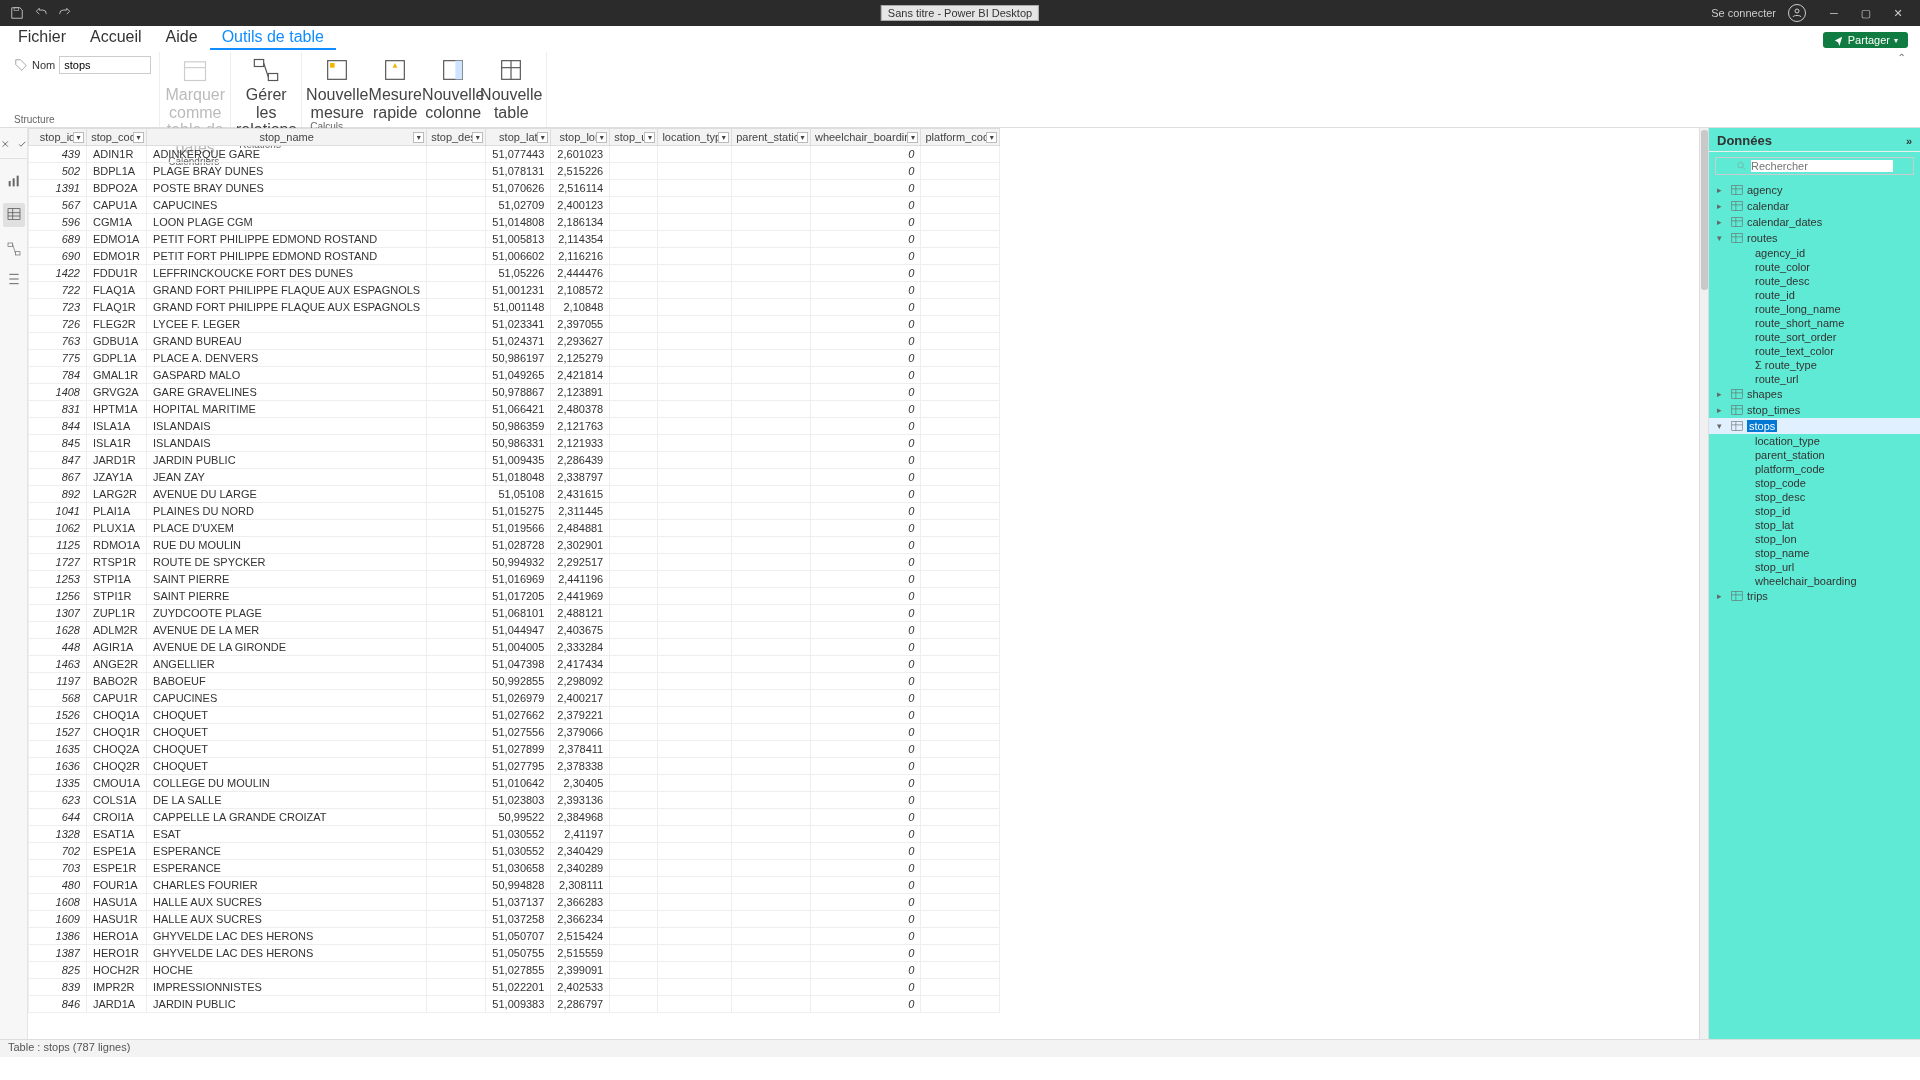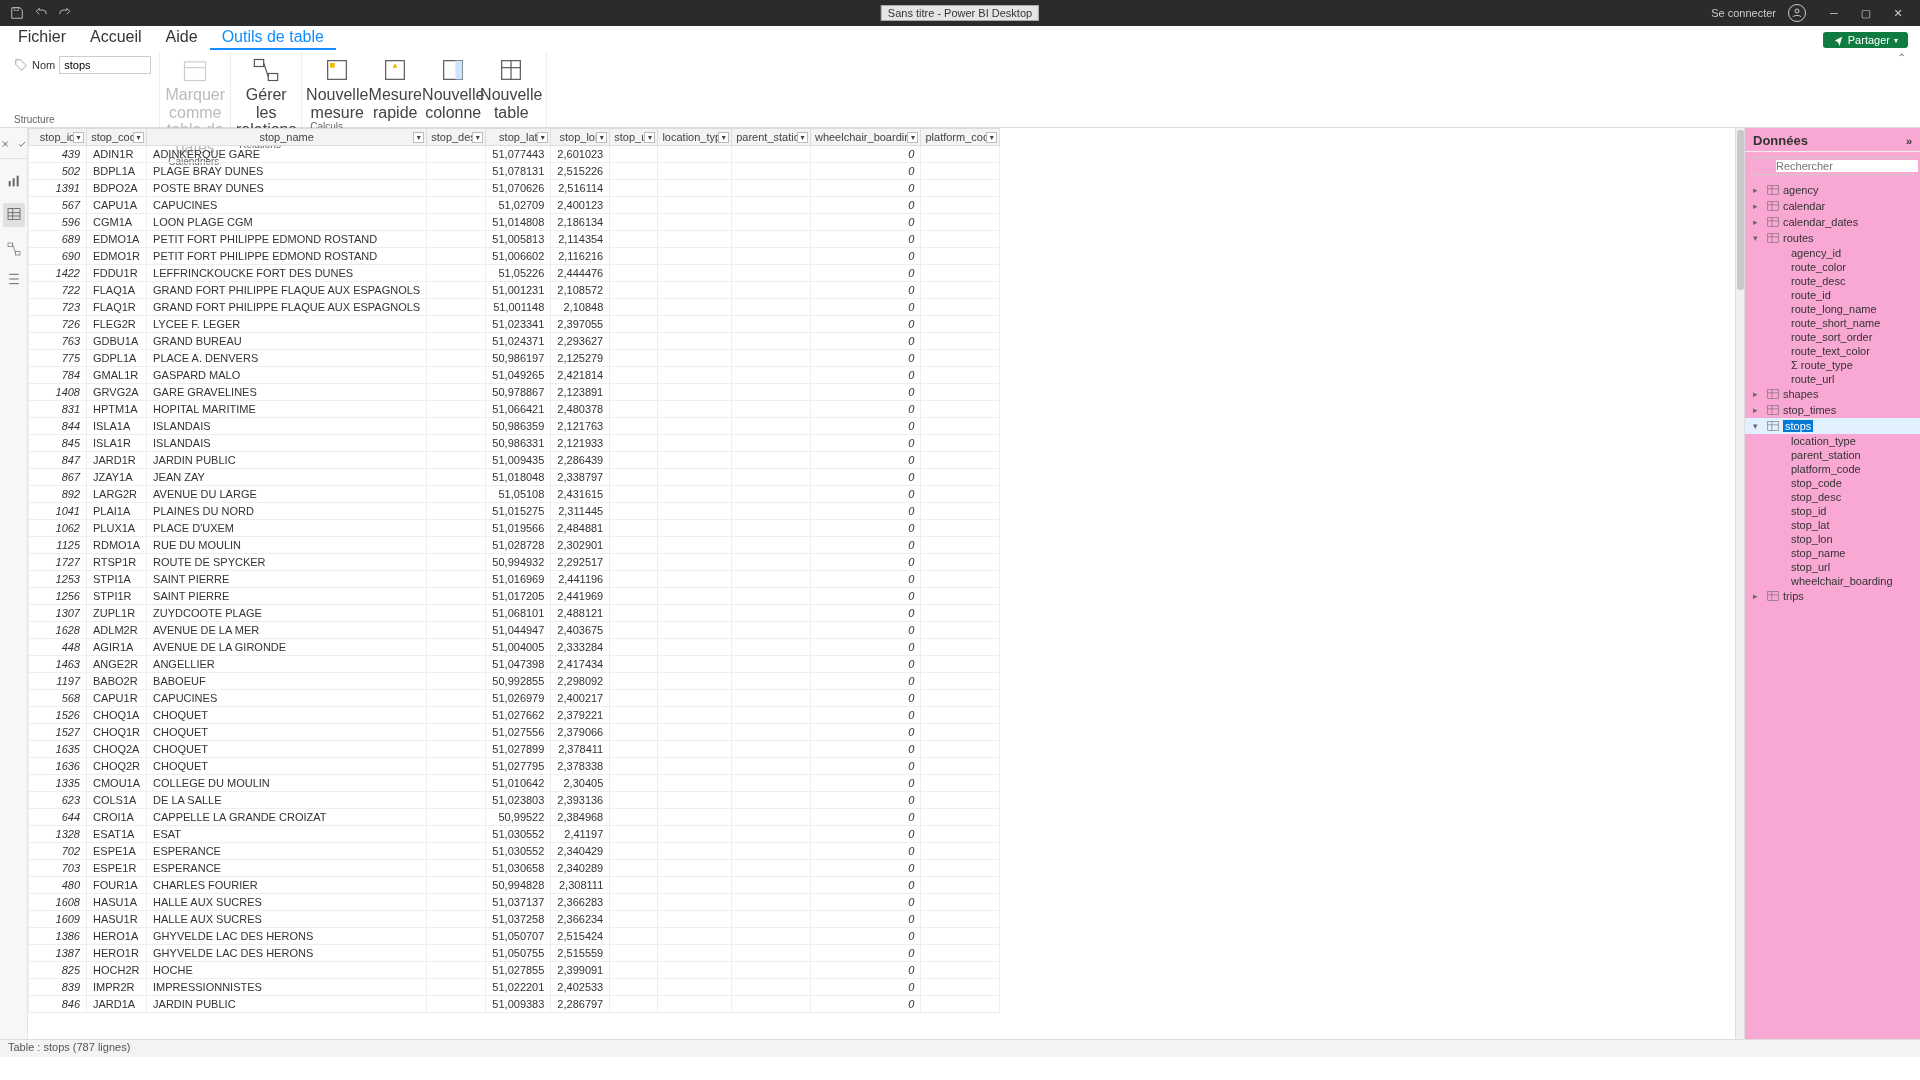--- a/index.html
+++ b/index.html
@@ -48,21 +48,21 @@
 .grid th .dd { position:absolute; right:2px; top:3px; width:11px; height:11px; border:1px solid #bbb; display:flex; align-items:center; justify-content:center; font-size:8px; background:#fff;}
 .grid td { border: 1px solid #eee; border-top:none; padding: 1px 6px; white-space: nowrap; font-size: 11px; color:#333;}
 .grid td.num { text-align: right; }
 .grid td.it { font-style: italic;}
 .grid tr { height: 17px; }
 
 .right-scroller { width:9px; background:#f0f0f0; border-left:1px solid #ddd; position:relative;}
 .right-scroller .thumb { position:absolute; left:1px; width:7px; background:#c8c8c8; top:2px; height:160px; border-radius:3px;}
 
 
-.datapanel { width: 176px; border-left: 1px solid #ddd; display:flex; flex-direction:column; background:#f9a8d4;}
+.datapanel { width: 212px; border-left: 1px solid #ddd; display:flex; flex-direction:column; background:#5eead4;}
 .datapanel h3 { font-weight:600; padding: 5px 8px 3px; font-size:13px; border-bottom:1px solid #eee; display:flex; justify-content:space-between; align-items:center;}
 .searchbox { margin:5px 6px; border:1px solid #ccc; padding:2px 20px; display:flex; align-items:center; gap:4px;}
 .searchbox input { border:none; outline:none; flex:1; font-size:11px; }
 .tree { flex:1; overflow:auto; padding: 2px 0; font-size: 11px;}
 .tree-item { display:flex; align-items:center; padding: 1px 4px 1px 8px; gap:3px; }
 .tree-item .chev { width:10px; font-size:9px; color:#666;}
 .tree-item .ticon { width:14px; height:14px; }
 .tree-item.lvl2 { padding-left: 46px;}
 .tree-item.selected { background:#e1f0ff; }
 .tree-item.selected .name-hl { background:#0078d4; color:#fff; padding:0 2px;}

